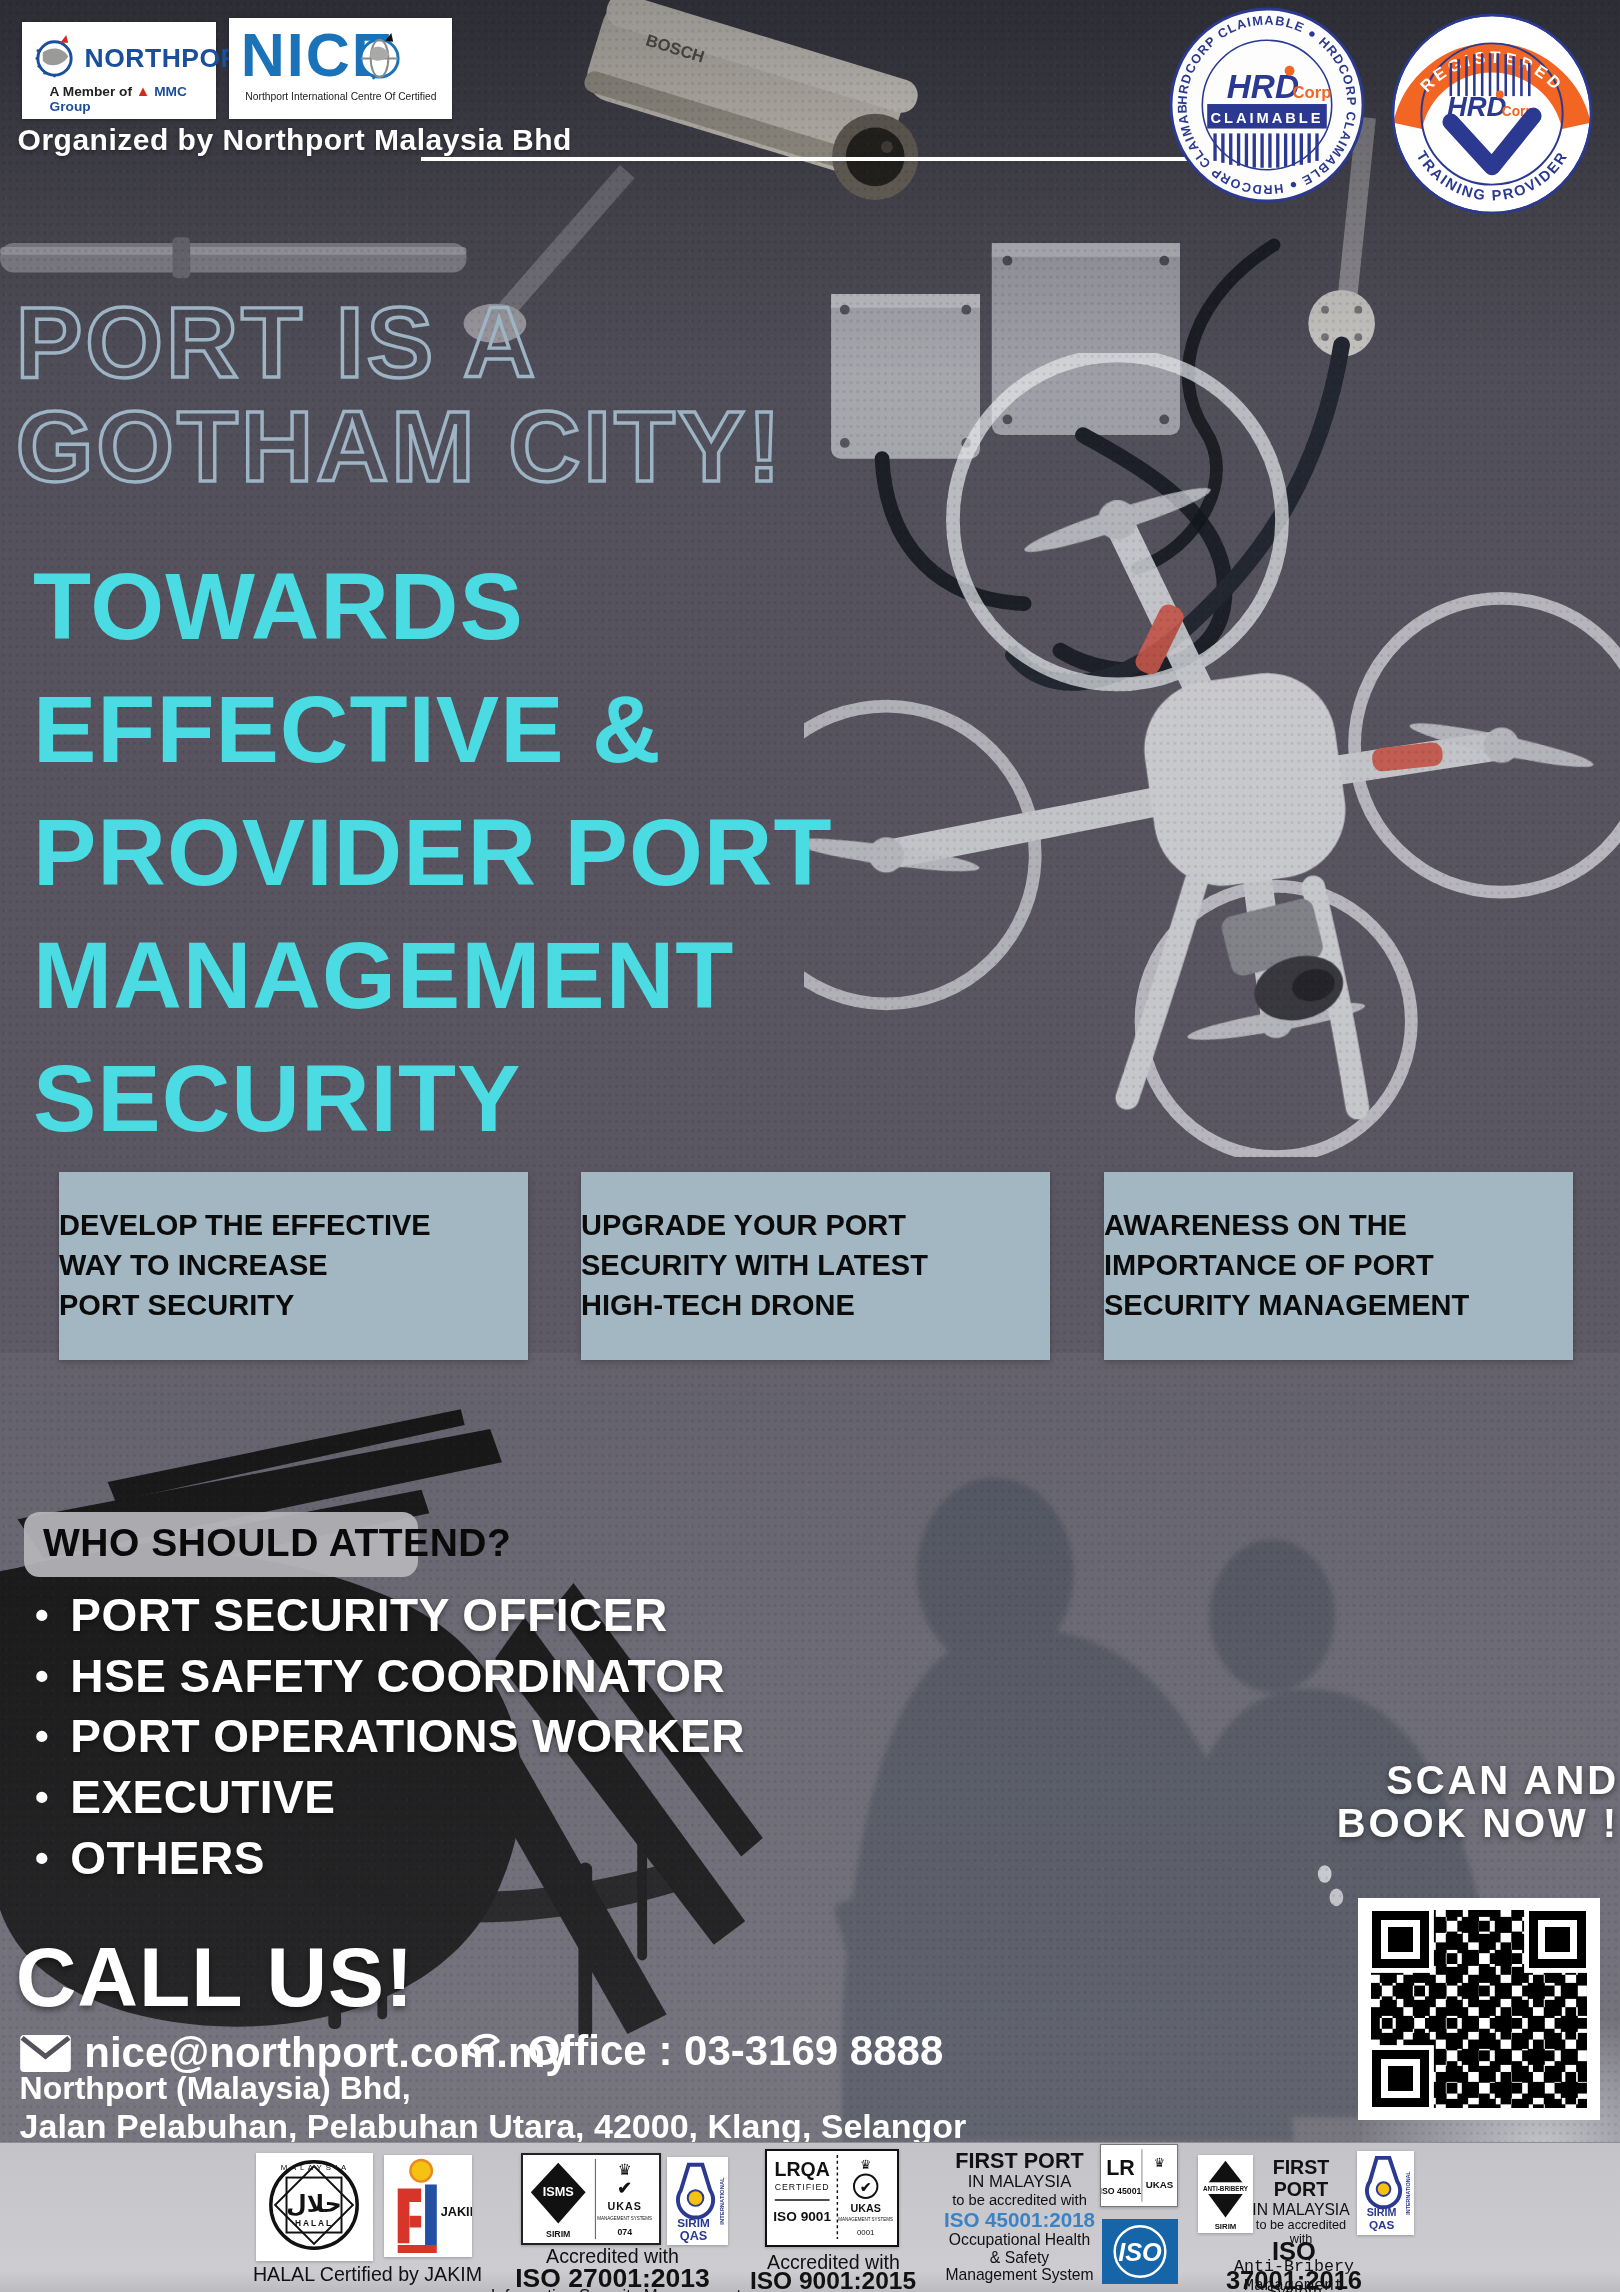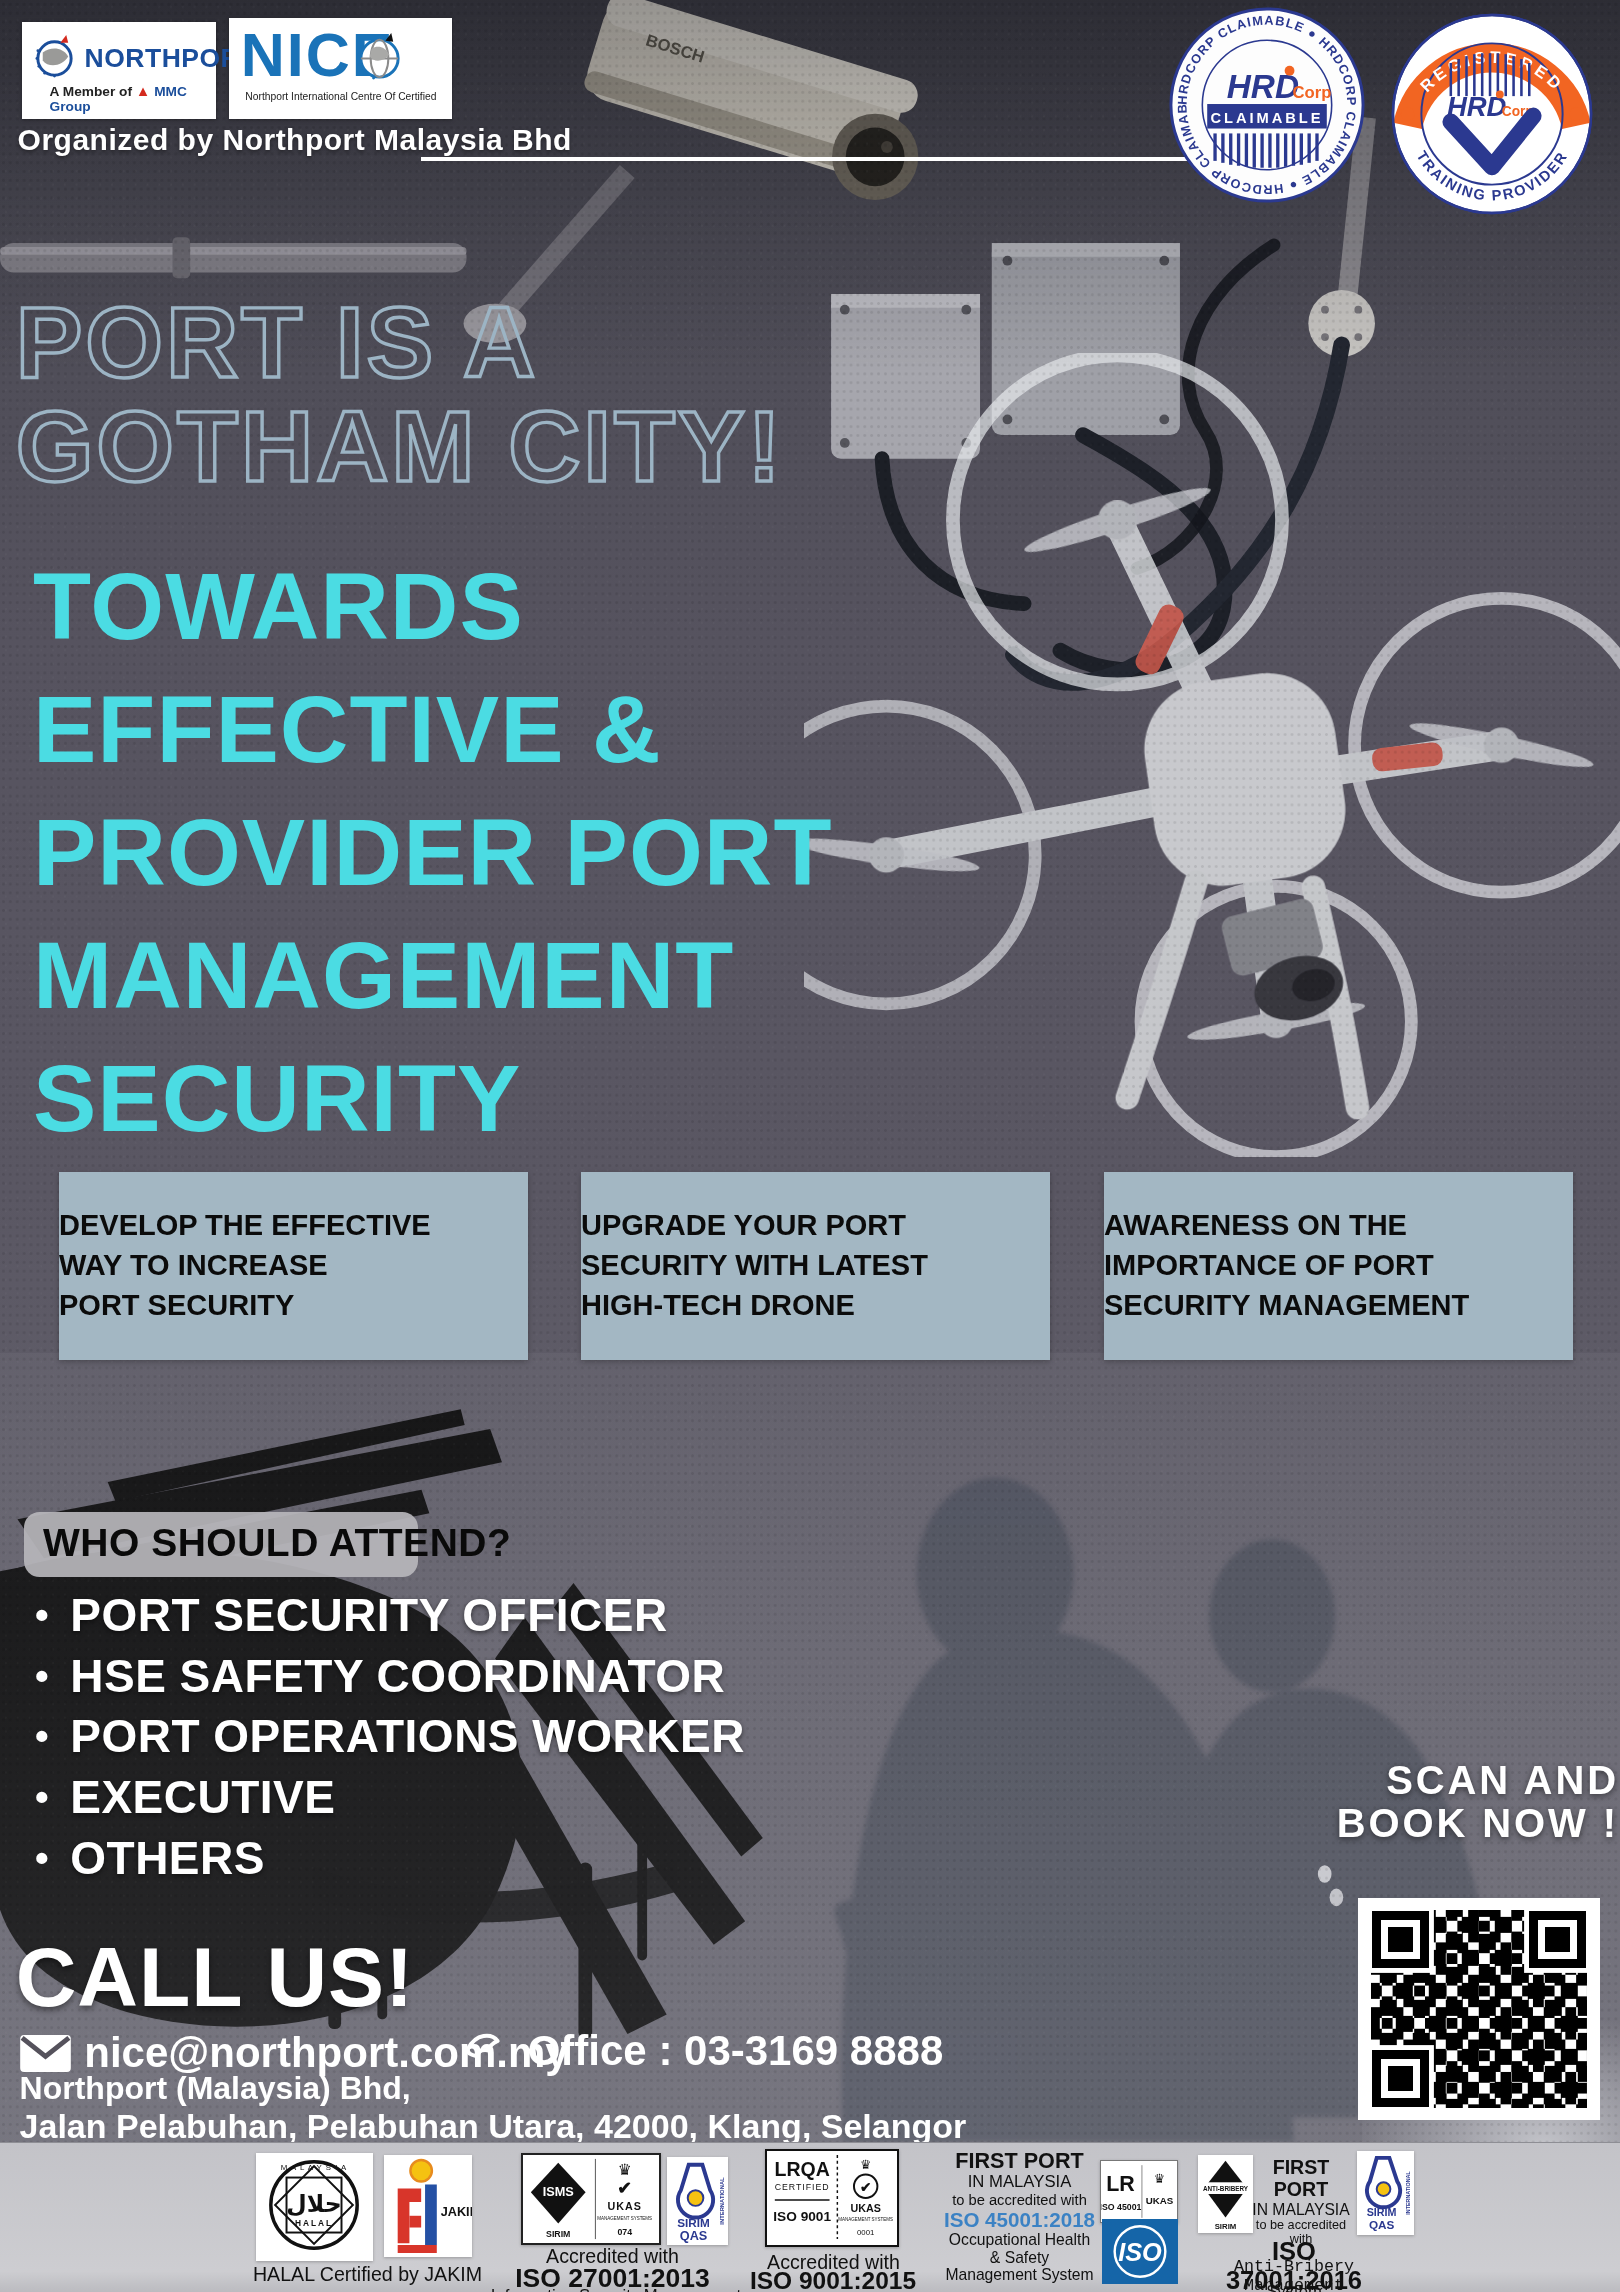--- a/index.html
+++ b/index.html
@@ -474,21 +474,21 @@
 
     <div class="ftext" style="left:943px;top:5.9px;width:153px;">
       <div style="font-size:21.6px;font-weight:600;">FIRST PORT</div>
       <div style="font-size:16.7px;">IN MALAYSIA</div>
       <div style="font-size:14.7px;">to be accredited with</div>
       <div style="font-size:20.6px;font-weight:800;color:#3b82c4;">ISO 45001:2018</div>
       <div style="font-size:15.7px;">Occupational Health</div>
       <div style="font-size:15.7px;">&amp; Safety</div>
       <div style="font-size:15.7px;">Management System</div>
     </div>
-    <div class="white" style="left:1100px;top:17px;width:78px;height:63px;border:1px solid #777;box-sizing:border-box;">
+    <div class="white" style="left:1100px;top:1px;width:78px;height:63px;border:1px solid #777;box-sizing:border-box;">
       <svg width="76" height="61" viewBox="0 0 78 62">
         <text x="20" y="30" text-anchor="middle" font-size="22" font-weight="900" fill="#111">LR</text>
         <text x="20" y="50" text-anchor="middle" font-size="9" font-weight="700" fill="#111">ISO 45001</text>
         <line x1="42" y1="4" x2="42" y2="58" stroke="#888" stroke-width="1"></line>
         <text x="60" y="22" text-anchor="middle" font-size="13" fill="#111">♛</text>
         <text x="60" y="44" text-anchor="middle" font-size="10" font-weight="900" fill="#111">UKAS</text>
       </svg>
     </div>
     <div style="position:absolute;left:1102px;top:76px;width:76px;height:65px;background:#1565a8;">
       <svg width="76" height="65" viewBox="0 0 78 66">

